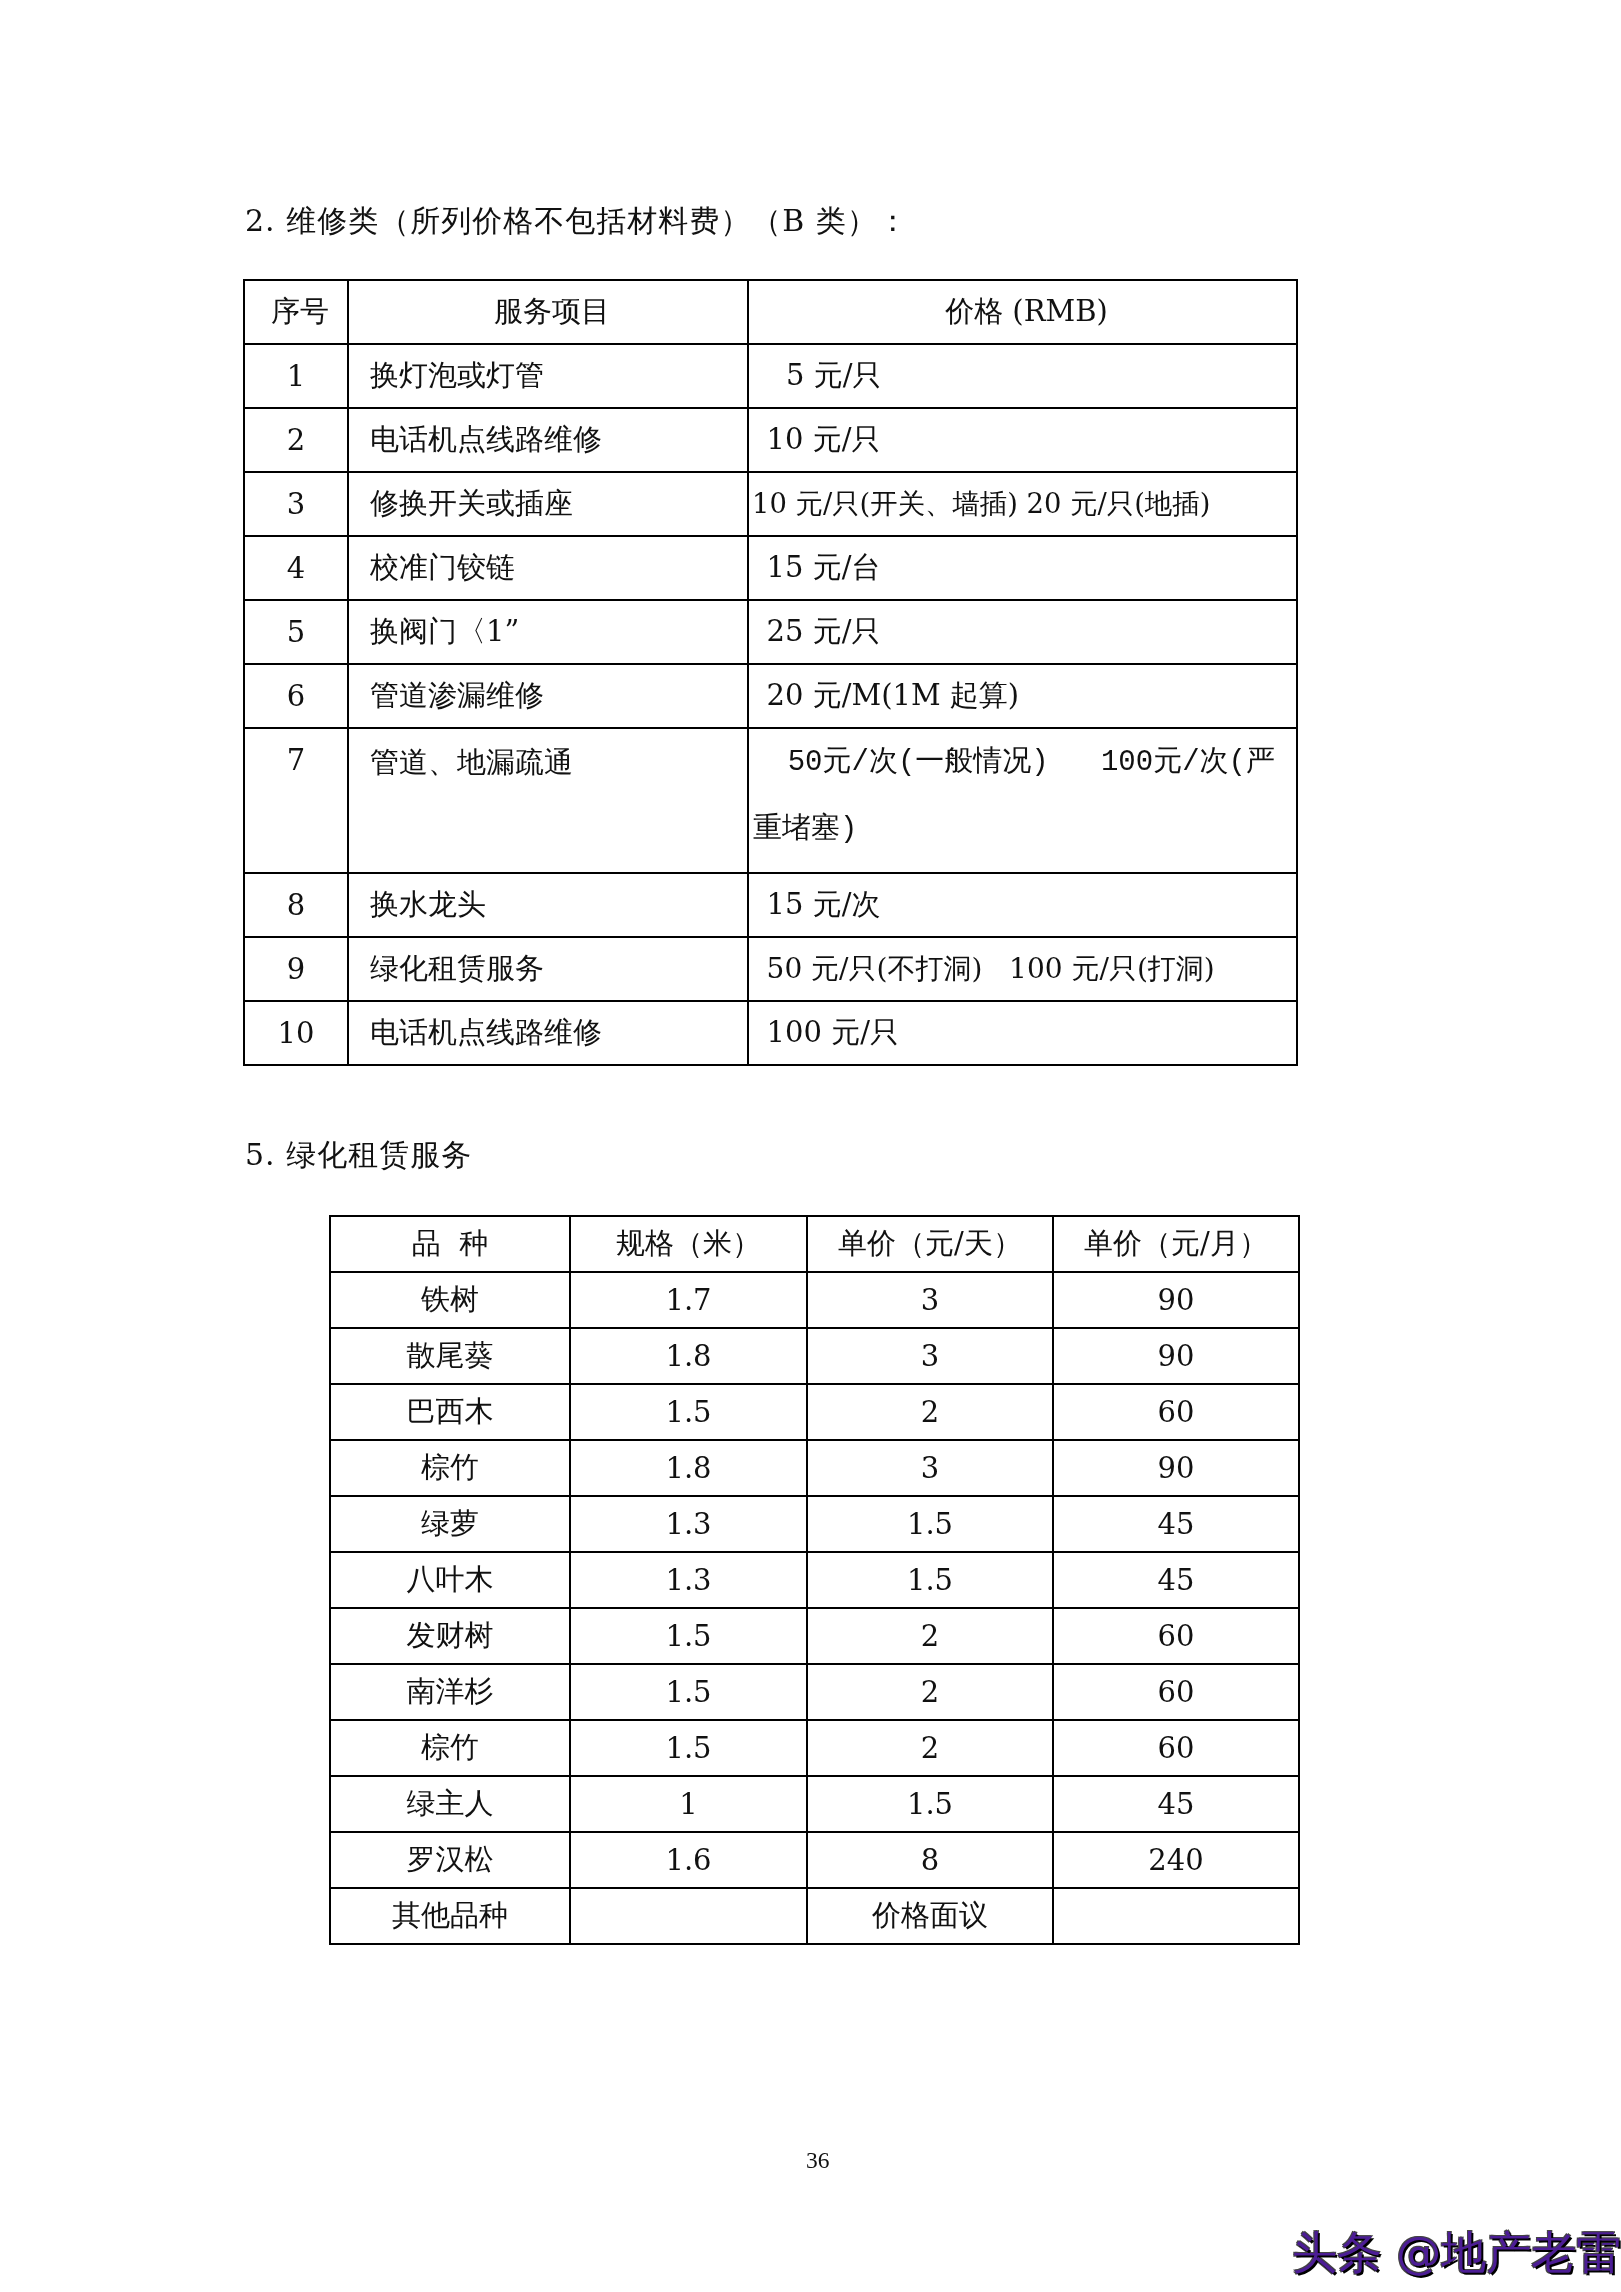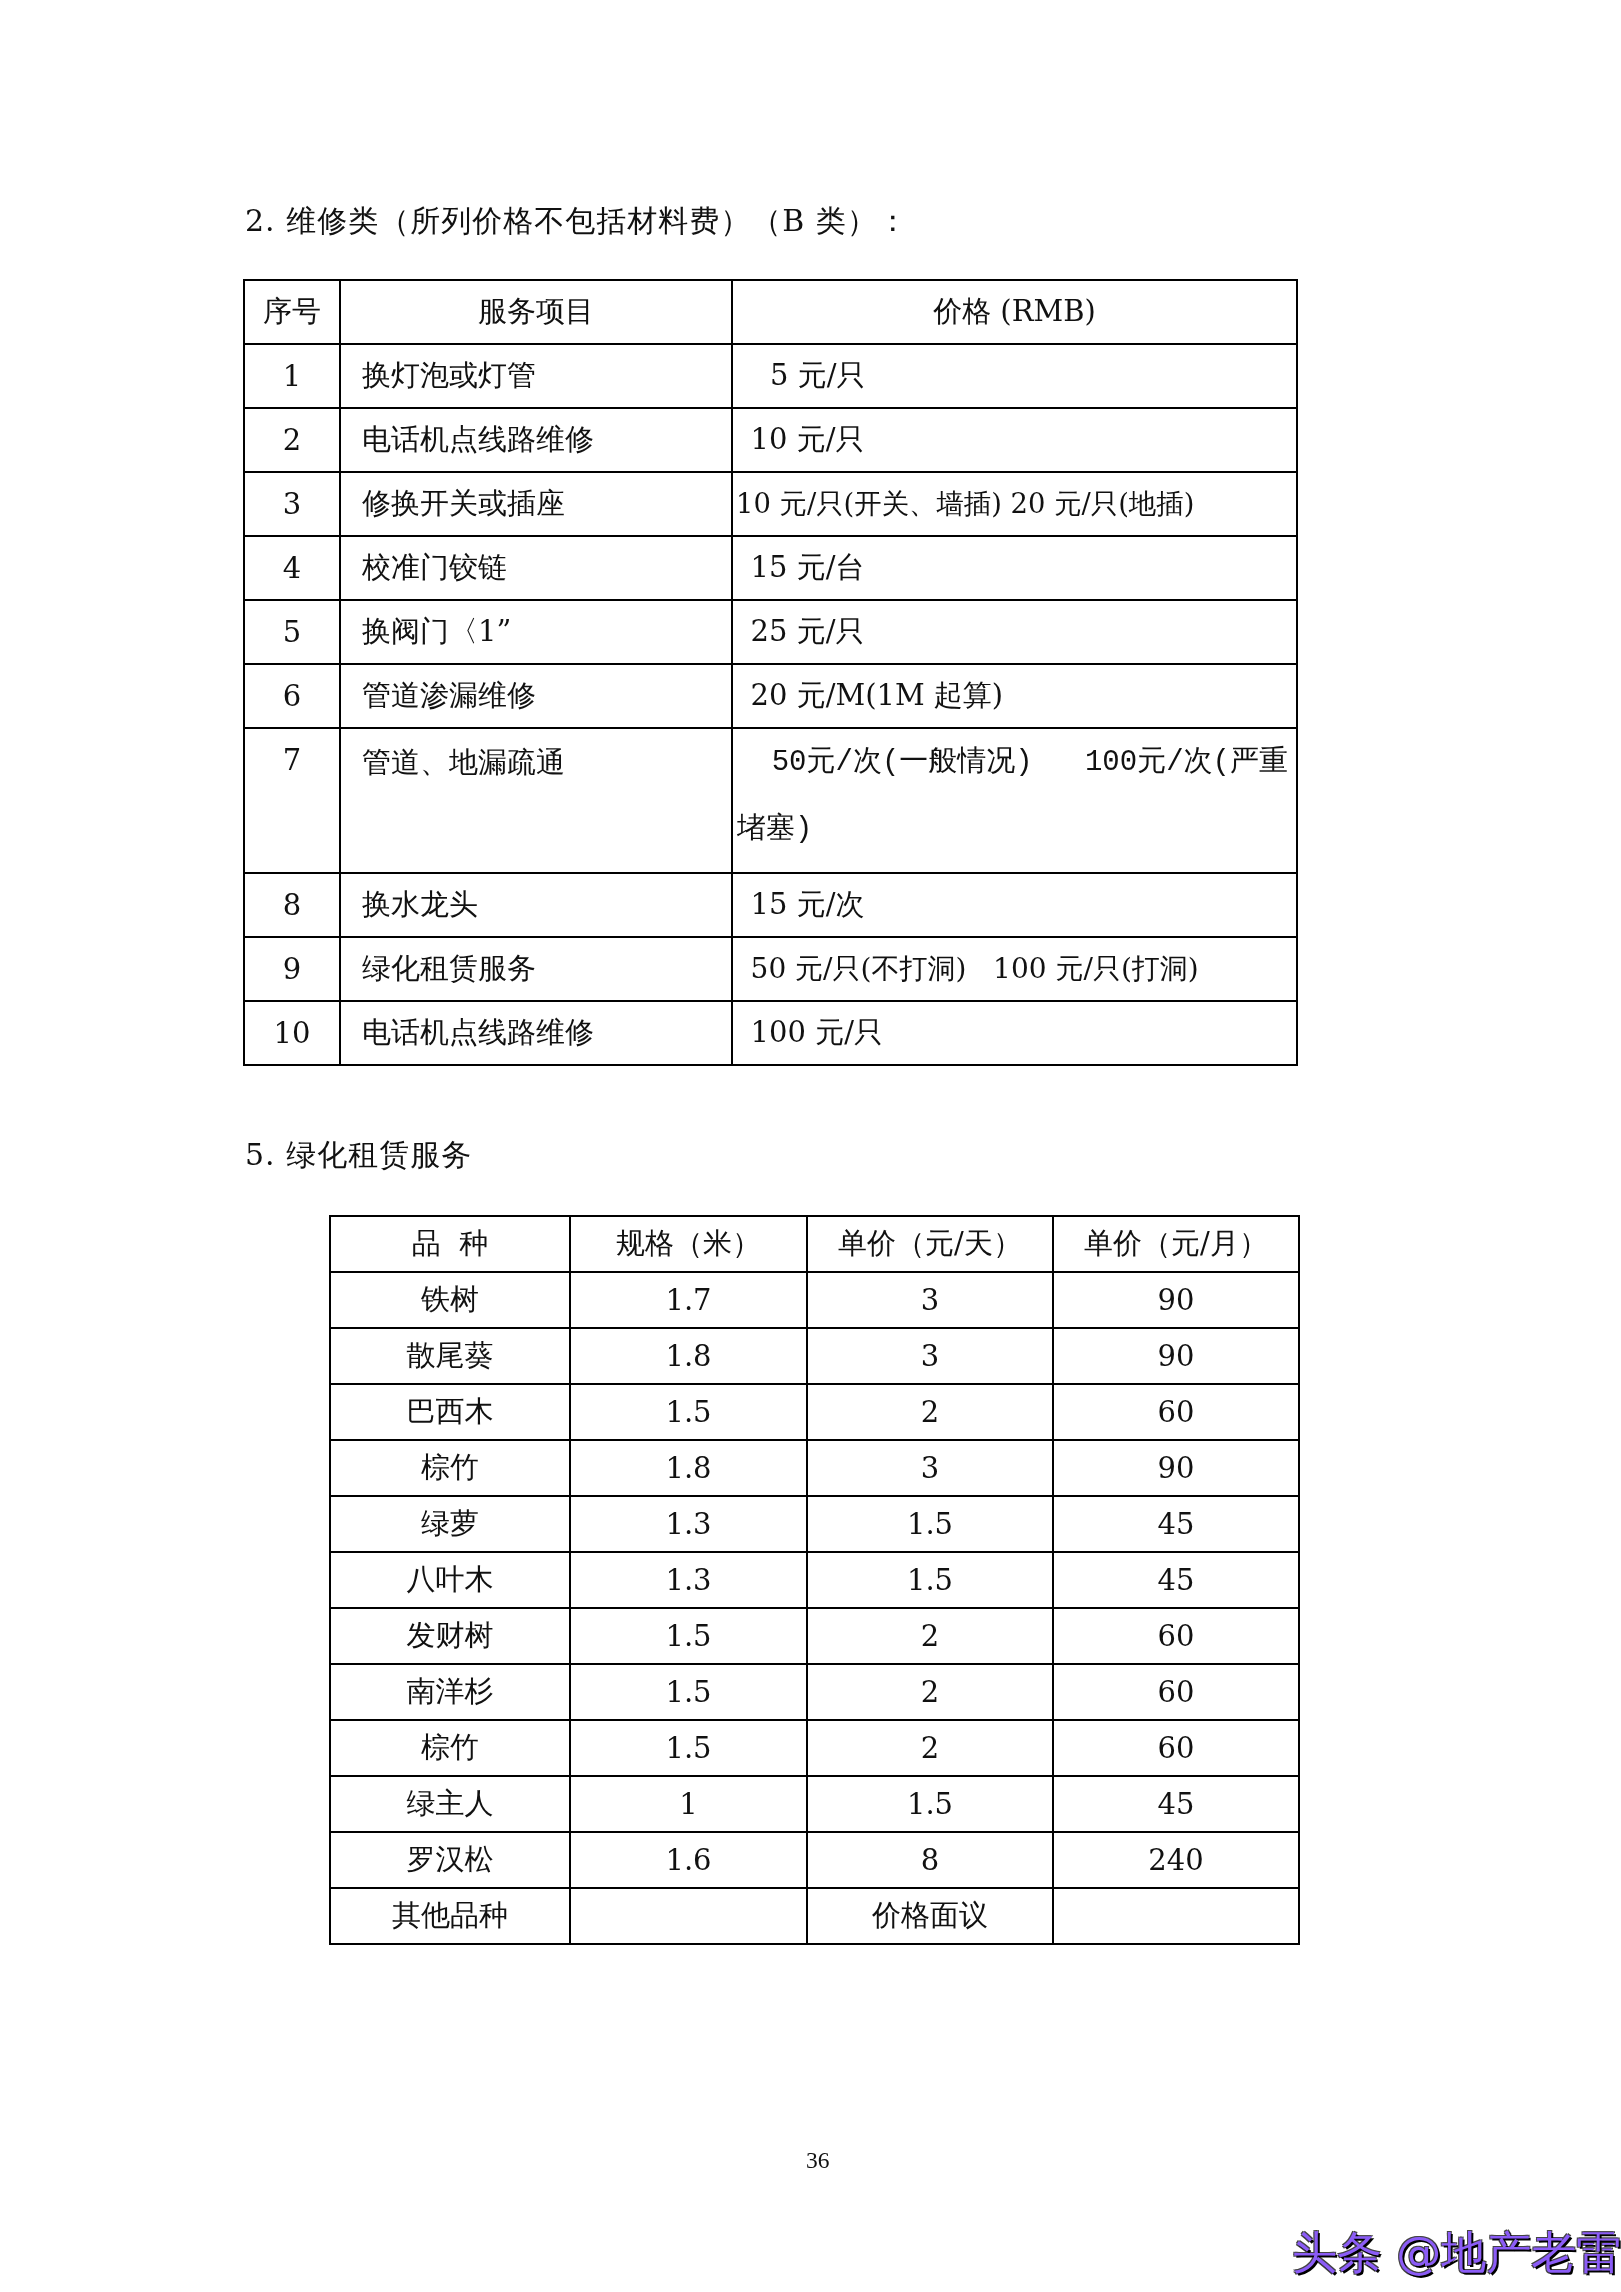--- a/index.html
+++ b/index.html
@@ -6,30 +6,30 @@
   body { width: 1621px; height: 2293px; position: relative; overflow: hidden;
          font-family: "DejaVu Serif", "Liberation Serif", serif; color: #111; }
   .heading { position: absolute; font-size: 30px; letter-spacing: 1px; white-space: nowrap; }
   table { position: absolute; border-collapse: collapse; table-layout: fixed; }
   td { border: 2.9px solid #000; font-size: 29px; padding: 0; vertical-align: middle; }
   #t1 { left: 243px; top: 279px; width: 1055px; }
   #t1 td { height: 62px; }
   #t1 .c1 { width: 94px; text-align: center; }
   #t1 .c2 { width: 390px; padding-left: 21px; }
   #t1 .c3 { padding-left: 17.6px; }
-  #t1 tr.hdr td { text-align: center; padding-left: 0; }
+  #t1 tr.hdr td { text-align: center; padding-left: 8px; }
   #t1 tr.tall td { height: 129px; vertical-align: top; padding-top: 13.7px; }
   #t1 tr.tall td.c3 { line-height: 67px; padding-top: 0; padding-left: 3.9px; font-family: Liberation Mono, monospace; }
   #t1 td.tight { padding-left: 3px; white-space: nowrap; }
   #t2 { left: 329px; top: 1215px; width: 971px; }
   #t2 td { height: 54px; text-align: center; }
   #t2 .c1 { width: 238px; margin-left: 42px; } #t2 .c2 { width: 235px; } #t2 .c3 { width: 244px; }
   .pagenum { position: absolute; left: 806px; top: 2147px; font-size: 23.5px; font-family: "Liberation Serif", serif; text-align: center; }
   .watermark { position: absolute; left: 1292px; top: 2223px; font-size: 45px; font-family: "DejaVu Sans", sans-serif;
-               color: #8b5cf6; text-shadow: 2px 2px 0 #000, -1px -1px 0 #444, 1px -1px 0 #444, -1px 1px 0 #444; white-space: nowrap; }
+               color: #4c1d95; text-shadow: 2px 2px 0 #000, -1px -1px 0 #444, 1px -1px 0 #444, -1px 1px 0 #444; white-space: nowrap; }
 </style>
 </head>
 <body>
 
 <div class="heading" style="left:245px; top:201px;">2.   维修类（所列价格不包括材料费）（B 类）：</div>
 
 <table id="t1">
   <tbody>
       <tr class="hdr">
     <td class="c1">序号</td>

